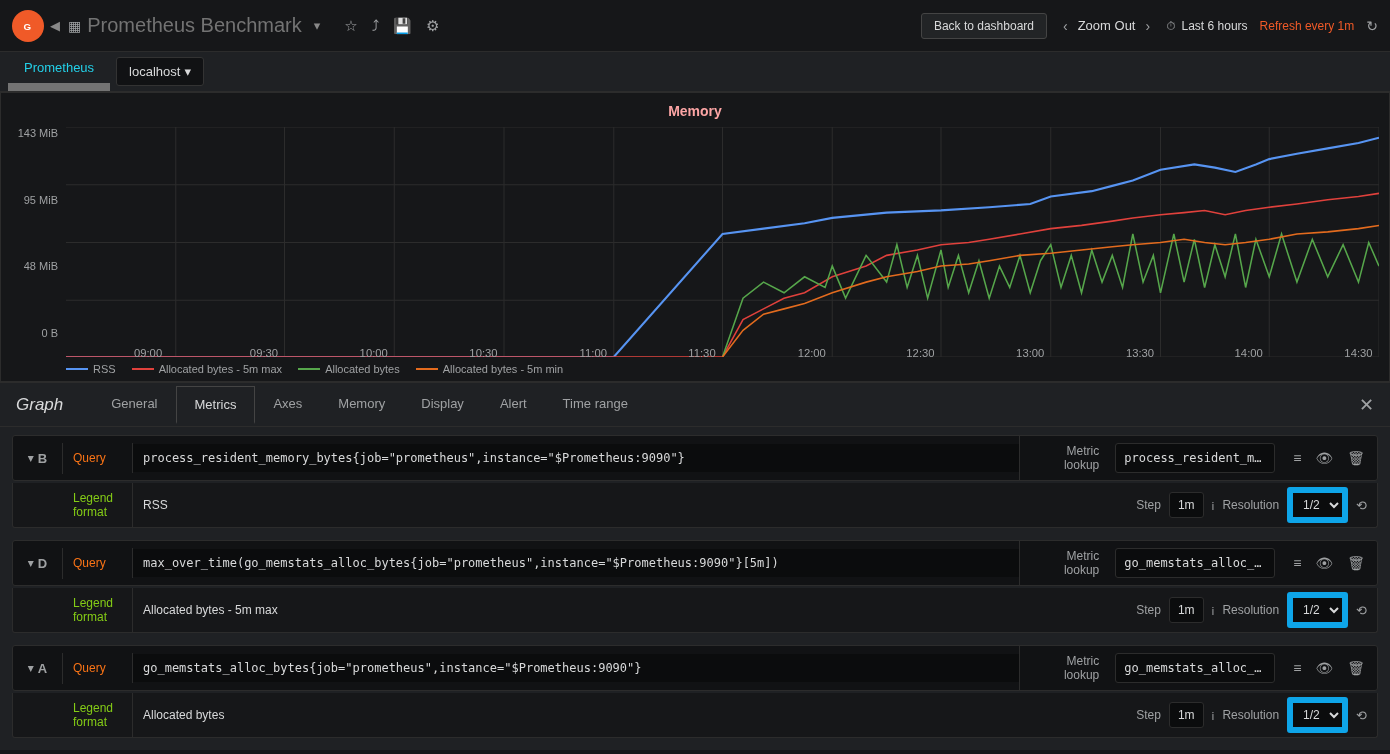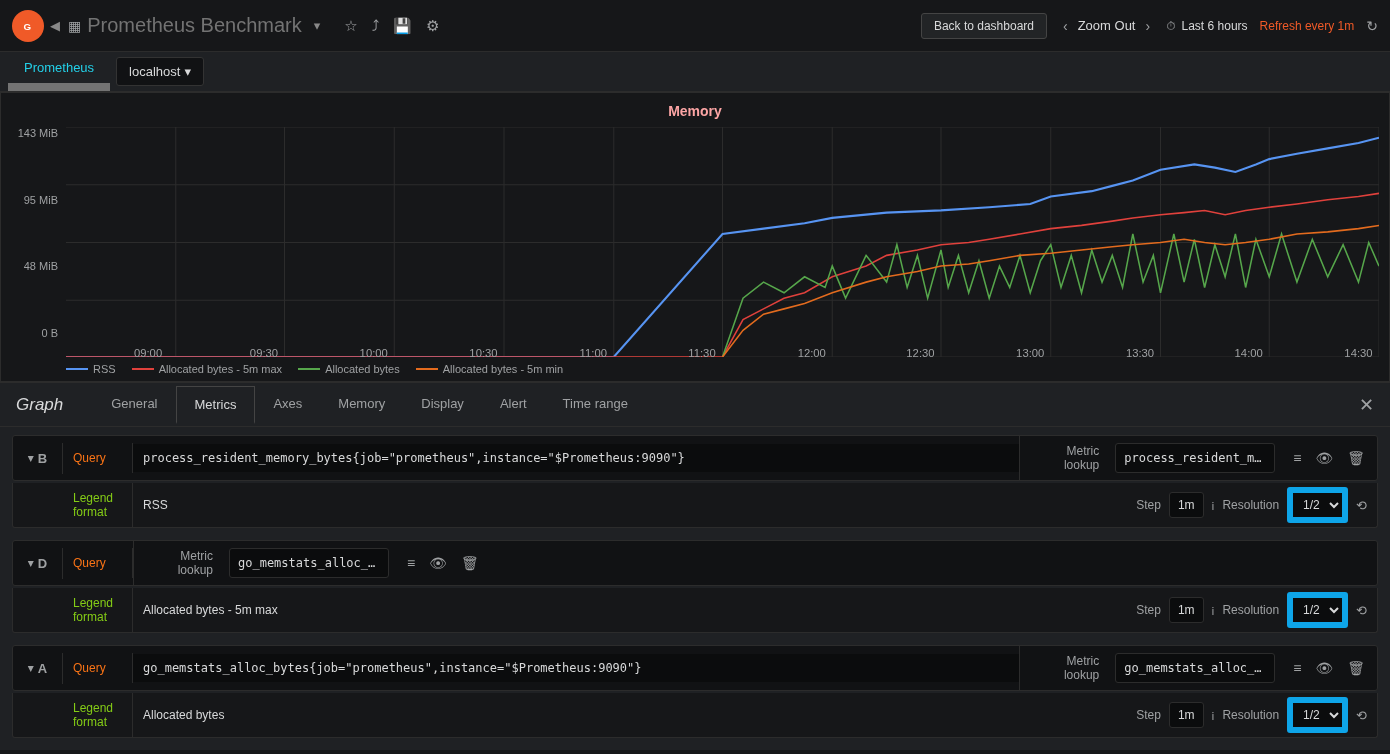--- a/index.html
+++ b/index.html
@@ -246,20 +246,21 @@
     </div>
 
     <div class="divider-row"></div>
 
     <div class="query-row">
       <div class="query-letter">
         <span>▾</span>
         <span class="letter">D</span>
       </div>
       <div class="query-label">Query</div>
+      <input class="query-input" type="text" value="max_over_time(go_memstats_alloc_bytes{job=&quot;prometheus&quot;,instance=&quot;$Prometheus:9090&quot;}[5m])" style="">
       <div class="query-metric-label">Metric lookup</div>
       <div class="query-metric-input">go_memstats_alloc_bytes</div>
       <div class="query-actions">
         <button class="query-action-btn">≡</button>
         <button class="query-action-btn">👁</button>
         <button class="query-action-btn">🗑</button>
       </div>
     </div>
     <div class="legend-row">
       <div style="width:50px;border-right:1px solid #2c2c2c;"></div>

